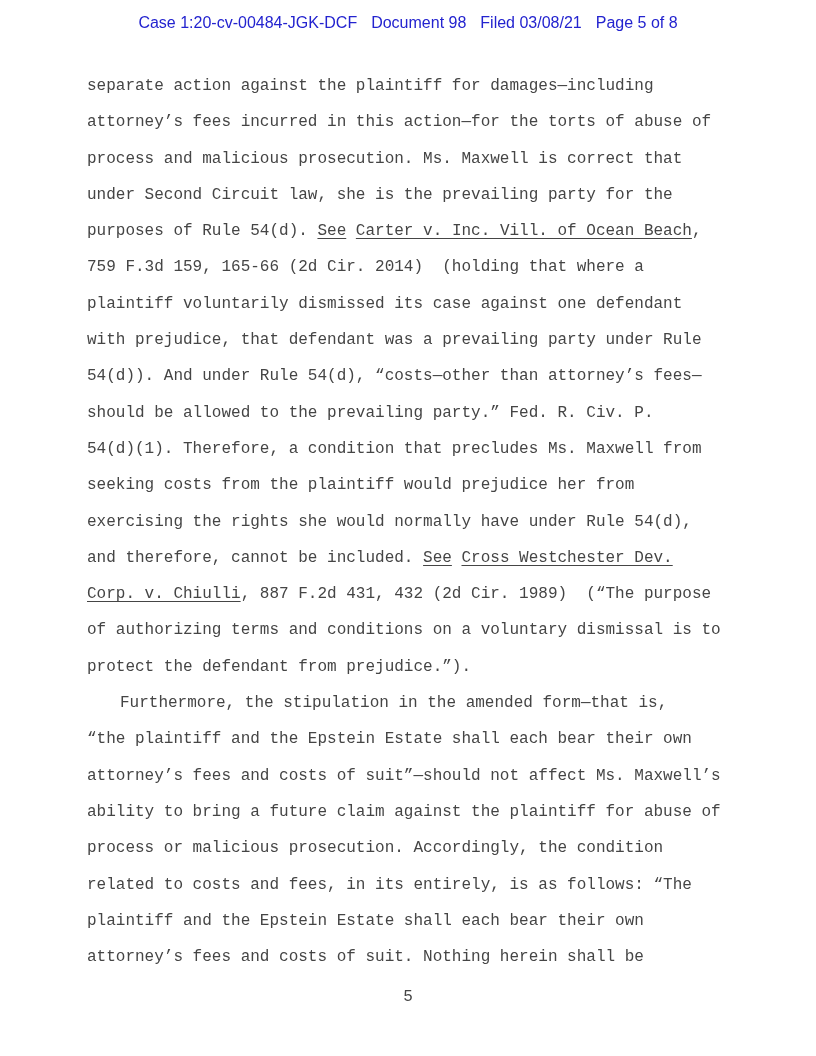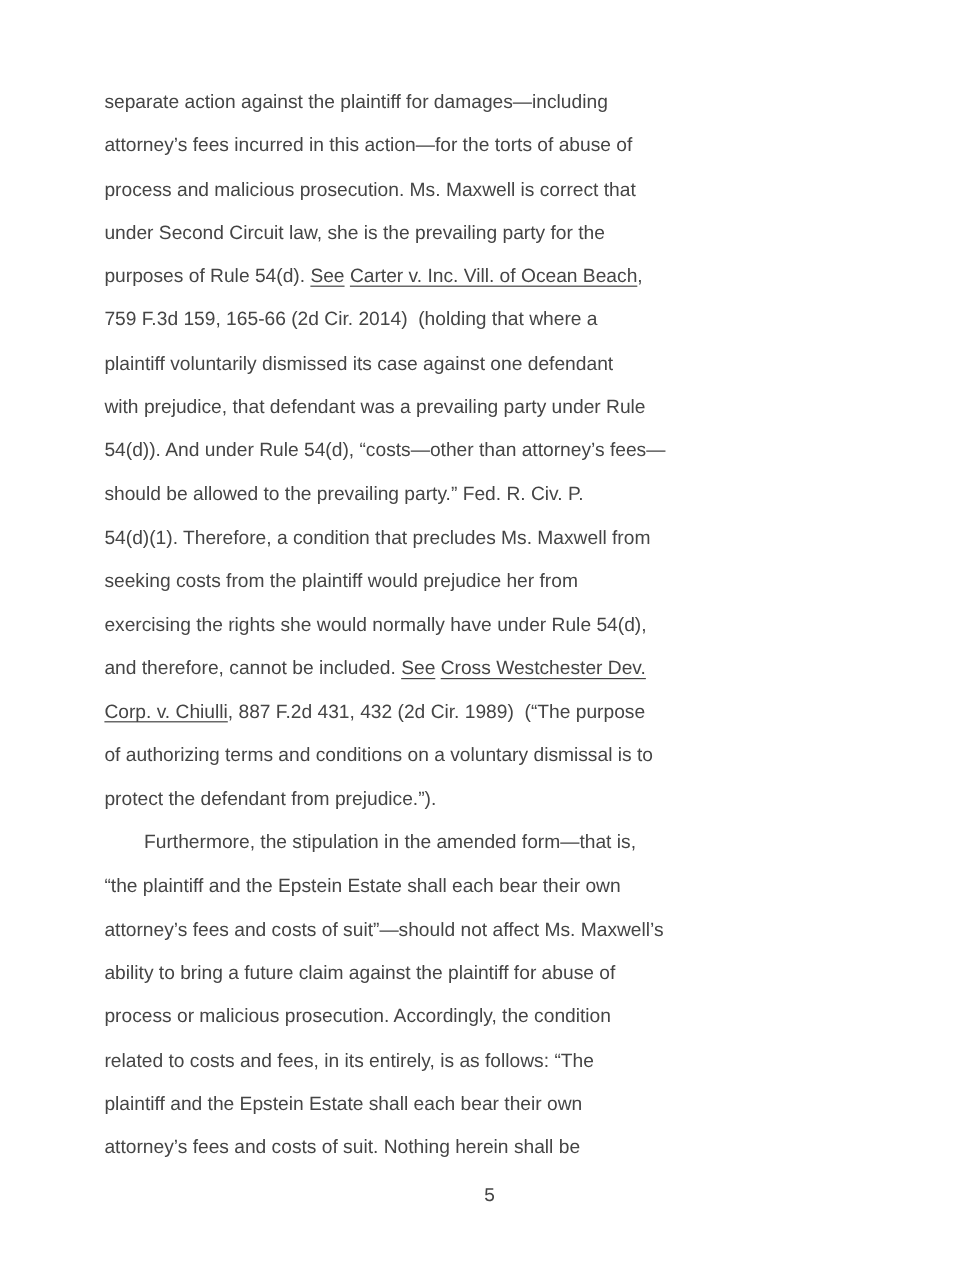--- a/index.html
+++ b/index.html
@@ -26,21 +26,21 @@
     gap: 14px;
     font-size: 16px;
     line-height: 18px;
     font-family: "Liberation Sans", sans-serif;
   }
   .doc-body {
     position: absolute;
     left: 87px;
     top: 68px;
     width: 660px;
-    font-family: Liberation Sans, sans-serif;
+    font-family: Liberation Mono, monospace;
     font-size: 16px;
     line-height: 36.3px;
     white-space: pre;
   }
   .line {
     height: 36.3px;
   }
   .line.indent {
     text-indent: 33px;
   }
@@ -57,18 +57,24 @@
     font-family: "Liberation Mono", "DejaVu Sans Mono", monospace;
     font-size: 16px;
     line-height: 18px;
   }
 </style>
 </head>
 <body>
 
 <div class="page">
 
+  <div class="stamp" style="color: rgb(35, 35, 207);">
+    <span>Case 1:20-cv-00484-JGK-DCF</span>
+    <span>Document 98</span>
+    <span>Filed 03/08/21</span>
+    <span>Page 5 of 8</span>
+  </div>
 
   <div class="doc-body" style="color: rgb(69, 69, 69);"><div class="line"><span>separate action against the plaintiff for damages—including</span></div><div class="line"><span>attorney’s fees incurred in this action—for the torts of abuse of</span></div><div class="line"><span>process and malicious prosecution. Ms. Maxwell is correct that</span></div><div class="line"><span>under Second Circuit law, she is the prevailing party for the</span></div><div class="line"><span>purposes of Rule 54(d). </span><span class="u">See</span><span> </span><span class="u">Carter v. Inc. Vill. of Ocean Beach</span><span>,</span></div><div class="line"><span>759 F.3d 159, 165-66 (2d Cir. 2014)  (holding that where a</span></div><div class="line"><span>plaintiff voluntarily dismissed its case against one defendant</span></div><div class="line"><span>with prejudice, that defendant was a prevailing party under Rule</span></div><div class="line"><span>54(d)). And under Rule 54(d), “costs—other than attorney’s fees—</span></div><div class="line"><span>should be allowed to the prevailing party.” Fed. R. Civ. P.</span></div><div class="line"><span>54(d)(1). Therefore, a condition that precludes Ms. Maxwell from</span></div><div class="line"><span>seeking costs from the plaintiff would prejudice her from</span></div><div class="line"><span>exercising the rights she would normally have under Rule 54(d),</span></div><div class="line"><span>and therefore, cannot be included. </span><span class="u">See</span><span> </span><span class="u">Cross Westchester Dev.</span></div><div class="line"><span class="u">Corp. v. Chiulli</span><span>, 887 F.2d 431, 432 (2d Cir. 1989)  (“The purpose</span></div><div class="line"><span>of authorizing terms and conditions on a voluntary dismissal is to</span></div><div class="line"><span>protect the defendant from prejudice.”).</span></div><div class="line indent"><span>Furthermore, the stipulation in the amended form—that is,</span></div><div class="line"><span>“the plaintiff and the Epstein Estate shall each bear their own</span></div><div class="line"><span>attorney’s fees and costs of suit”—should not affect Ms. Maxwell’s</span></div><div class="line"><span>ability to bring a future claim against the plaintiff for abuse of</span></div><div class="line"><span>process or malicious prosecution. Accordingly, the condition</span></div><div class="line"><span>related to costs and fees, in its entirely, is as follows: “The</span></div><div class="line"><span>plaintiff and the Epstein Estate shall each bear their own</span></div><div class="line"><span>attorney’s fees and costs of suit. Nothing herein shall be</span></div></div>
 
   <div class="page-footer" style="color: rgb(69, 69, 69);">5</div>
 
 </div>
 
 </body></html>

